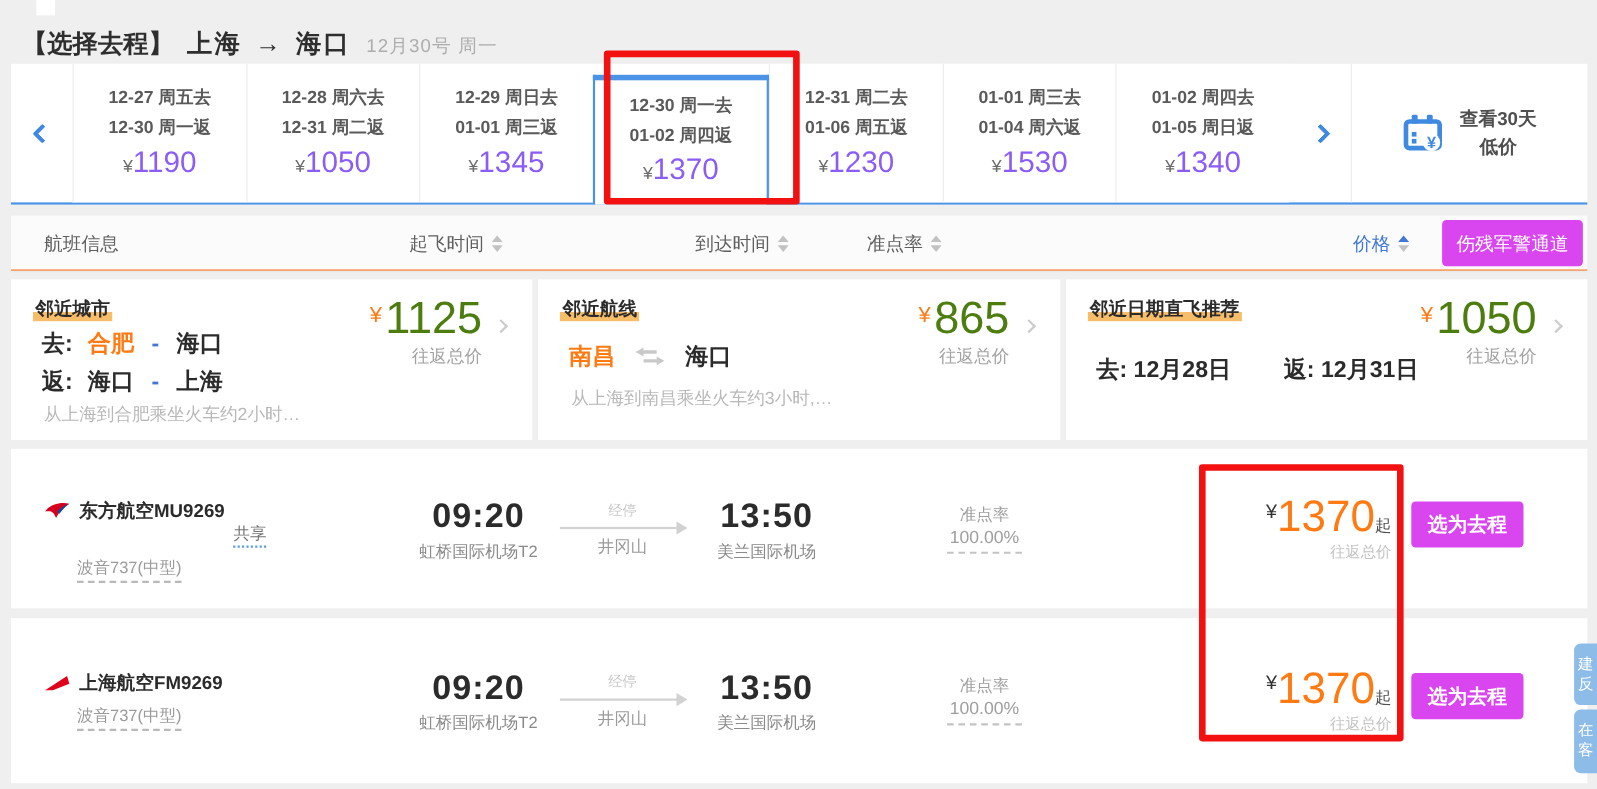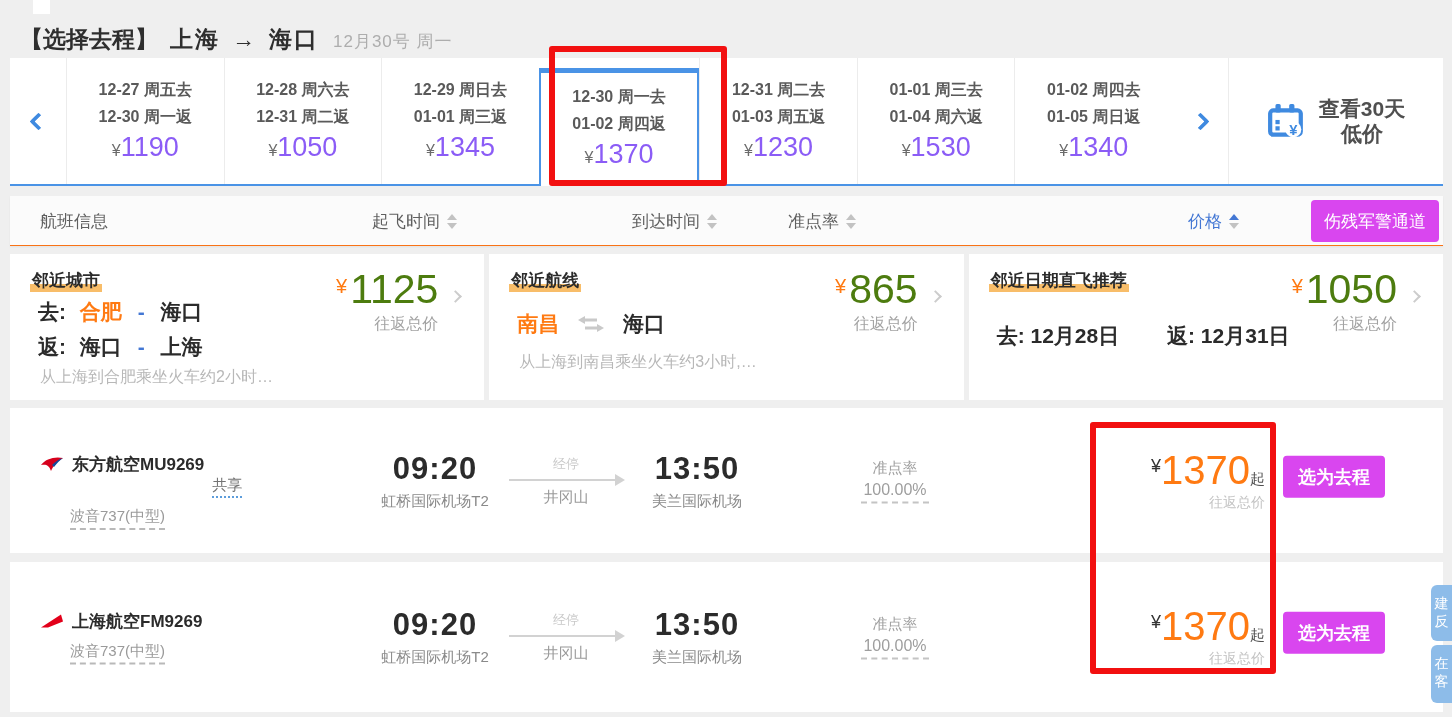--- a/index.html
+++ b/index.html
@@ -21,21 +21,21 @@
   .chev.left  { transform:rotate(45deg); }
   .chev.right { transform:rotate(225deg); }
   .c-card { flex:1; border-left:1px solid #ececec; text-align:center; padding-top:18px; cursor:pointer; background:#fff; }
   .c-card .d { font-size:16px; font-weight:bold; color:#5a5a5a; line-height:27px; }
   .c-price { margin-top:2px; }
   .c-yen { font-size:16px; color:#6b6b6b; }
   .c-num { font-size:27px; color:#8b5cf6; }
   .c-card.selected { position:relative; z-index:2; margin-top:10px; margin-bottom:-2px;
                      border:2px solid #4a93e6; border-top:5px solid #4a93e6; border-bottom:none; padding-top:10px; }
   .v30 { width:215px; border-left:1px solid #ececec; display:flex; align-items:center; justify-content:center; gap:14px; cursor:pointer; }
-  .v30-text { font-size:21px; color:#4f4f4f; font-weight:600; line-height:25px; text-align:center; }
+  .v30-text { font-size:17px; color:#4f4f4f; font-weight:600; line-height:25px; text-align:center; }
 
   
   .sort-bar { position:absolute; left:10px; top:196px; width:1433px; height:50px; background:#fbfbfb;
               border-bottom:1px solid #f97316; box-shadow:0 1px 2px rgba(0,0,0,.05); }
   .sb-item { position:absolute; top:0; height:50px; display:flex; align-items:center; gap:7px; font-size:17px; color:#5f5f5f; cursor:pointer; }
   .sb-static { cursor:default; }
   .sb-price { color:#4377d4; }
   .sort { display:inline-flex; flex-direction:column; gap:3px; }
   .tri-up   { width:0; height:0; border-left:5px solid transparent; border-right:5px solid transparent; border-bottom:6px solid #c2c2c2; }
   .tri-down { width:0; height:0; border-left:5px solid transparent; border-right:5px solid transparent; border-top:6px solid #c2c2c2; }
@@ -138,21 +138,21 @@
       <div class="d">01-01 周三返</div>
       <div class="c-price"><span class="c-yen">¥</span><span class="c-num">1345</span></div>
     </div>
     <div class="c-card selected">
       <div class="d">12-30 周一去</div>
       <div class="d">01-02 周四返</div>
       <div class="c-price"><span class="c-yen">¥</span><span class="c-num">1370</span></div>
     </div>
     <div class="c-card">
       <div class="d">12-31 周二去</div>
-      <div class="d">01-03 周五返</div>
+      <div class="d">01-06 周五返</div>
       <div class="c-price"><span class="c-yen">¥</span><span class="c-num">1230</span></div>
     </div>
     <div class="c-card">
       <div class="d">01-01 周三去</div>
       <div class="d">01-04 周六返</div>
       <div class="c-price"><span class="c-yen">¥</span><span class="c-num">1530</span></div>
     </div>
     <div class="c-card">
       <div class="d">01-02 周四去</div>
       <div class="d">01-05 周日返</div>
@@ -198,21 +198,21 @@
           <span class="tri-down"></span>
         </span>
     </div>
     <div class="sb-item" style="left:778px;">
       <span>准点率</span>
       <span class="sort">
           <span class="tri-up"></span>
           <span class="tri-down"></span>
         </span>
     </div>
-    <div class="sb-item sb-price" style="left:1178px;">
+    <div class="sb-item sb-price" style="left:1220px;">
       <span>价格</span>
       <span class="sort">
           <span class="tri-up active"></span>
           <span class="tri-down"></span>
         </span>
     </div>
     <div class="military-btn">
       <span>伤残军警通道</span>
     </div>
   </div>

